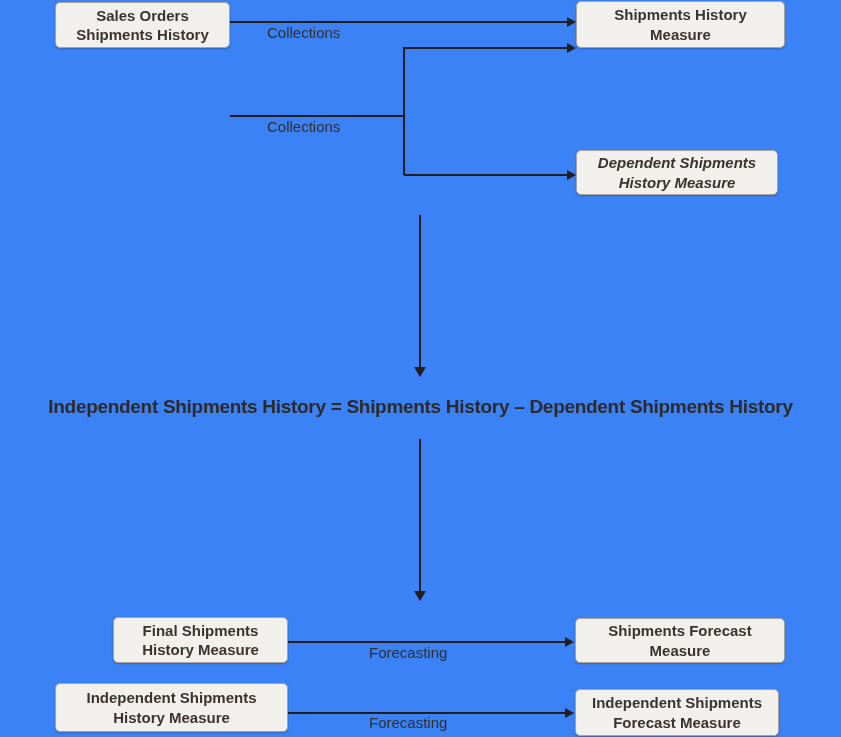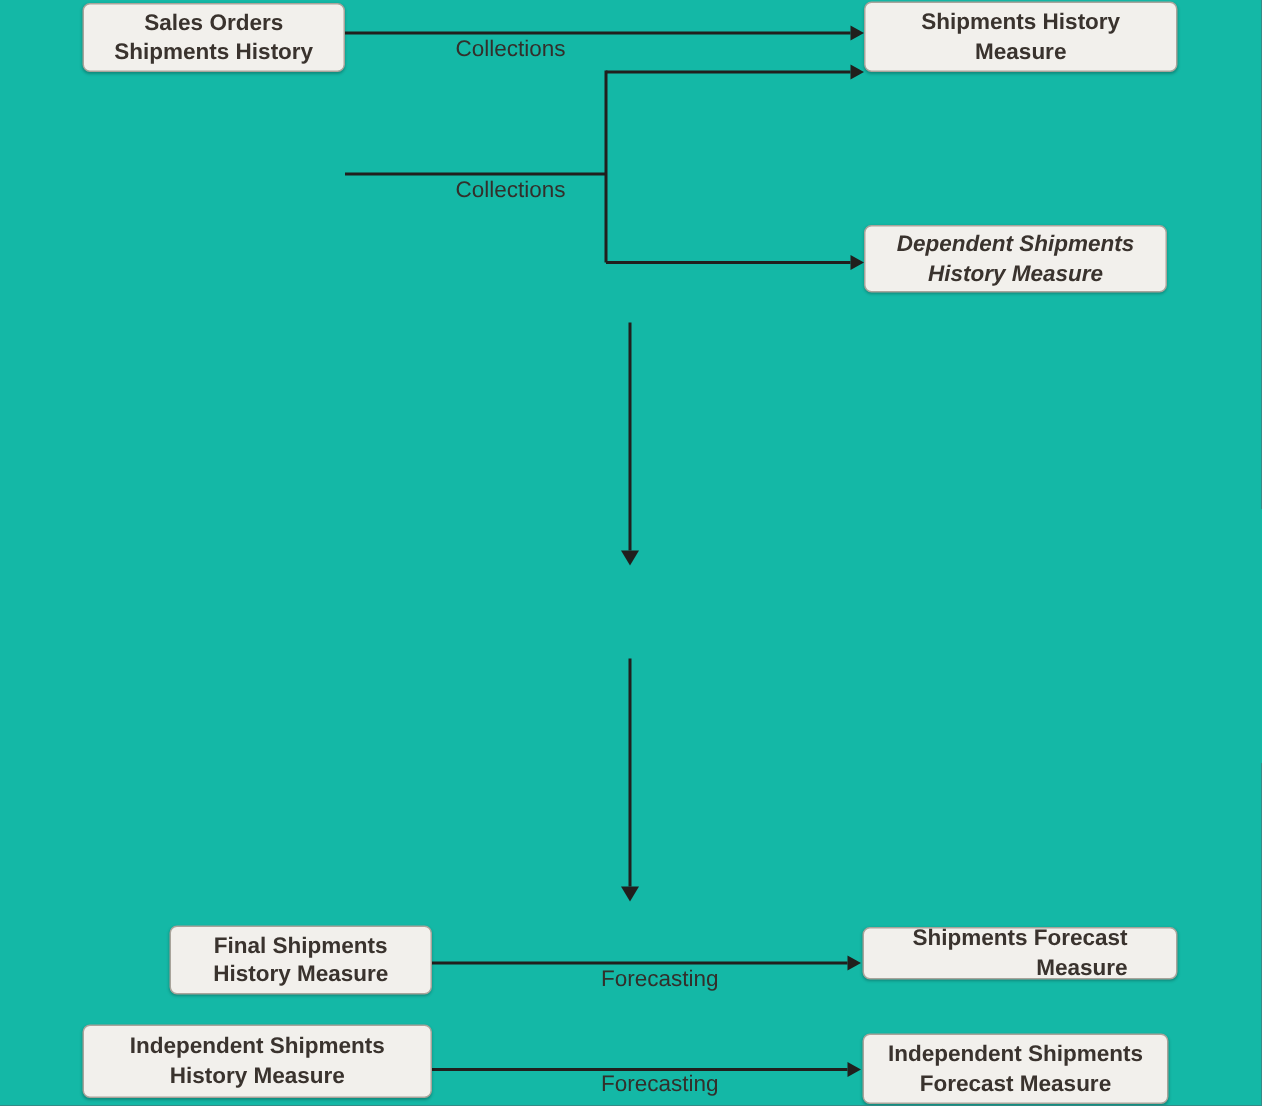--- a/index.html
+++ b/index.html
@@ -5,21 +5,21 @@
   html, body {
     margin: 0;
     padding: 0;
     background: #4e6971;
     font-family: "Liberation Sans", sans-serif;
   }
   .canvas {
     position: relative;
     width: 841px;
     height: 737px;
-    background: #14b8a6;
+    background: #3b82f6;
     overflow: hidden;
   }
   .connector-layer {
     position: absolute;
     left: 0;
     top: 0;
     width: 841px;
     height: 737px;
     pointer-events: none;
   }
@@ -46,27 +46,27 @@
     color: #3a332e;
     white-space: pre-line;
     box-shadow: 0 1px 2px rgba(0,0,0,0.25);
   }
   #box-sales-orders            { left: 55px;  top: 2px;   width: 175px; height: 46px; }
   #box-transfer-orders         { left: 55px;  top: 67px;  width: 175px; height: 96px; }
   #box-shipments-history       { left: 576px; top: 1px;   width: 209px; height: 47px; }
   #box-dependent-history       { left: 576px; top: 150px; width: 202px; height: 45px; font-style: italic; }
   #box-final-history           { left: 113px; top: 617px; width: 175px; height: 46px; }
   #box-independent-history     { left: 55px;  top: 683px; width: 233px; height: 49px; }
-  #box-shipments-forecast      { left: 575px; top: 618px; width: 210px; height: 35px; text-align: right; }
+  #box-shipments-forecast      { left: 575px; top: 618px; width: 210px; height: 45px; }
   #box-independent-forecast    { left: 575px; top: 689px; width: 204px; height: 47px; }
 
   .connector-label {
     position: absolute;
     width: 110px;
-    text-align: right;
+    text-align: left;
     font-size: 15px;
     color: #332f2b;
   }
   #label-collections-top    { left: 267px; top: 24px;  }
   #label-collections-middle { left: 267px; top: 118px; }
   #label-forecasting-top    { left: 369px; top: 644px; }
   #label-forecasting-bottom { left: 369px; top: 714px; }
 
   .equation {
     position: absolute;
@@ -150,14 +150,15 @@
   </div>
 
   <div class="connector-label" id="label-collections-top">Collections</div>
 
   <div class="connector-label" id="label-collections-middle">Collections</div>
 
   <div class="connector-label" id="label-forecasting-top">Forecasting</div>
 
   <div class="connector-label" id="label-forecasting-bottom">Forecasting</div>
 
+  <div class="equation">Independent Shipments History = Shipments History – Dependent Shipments History</div>
 
 </div>
 
 </body></html>

